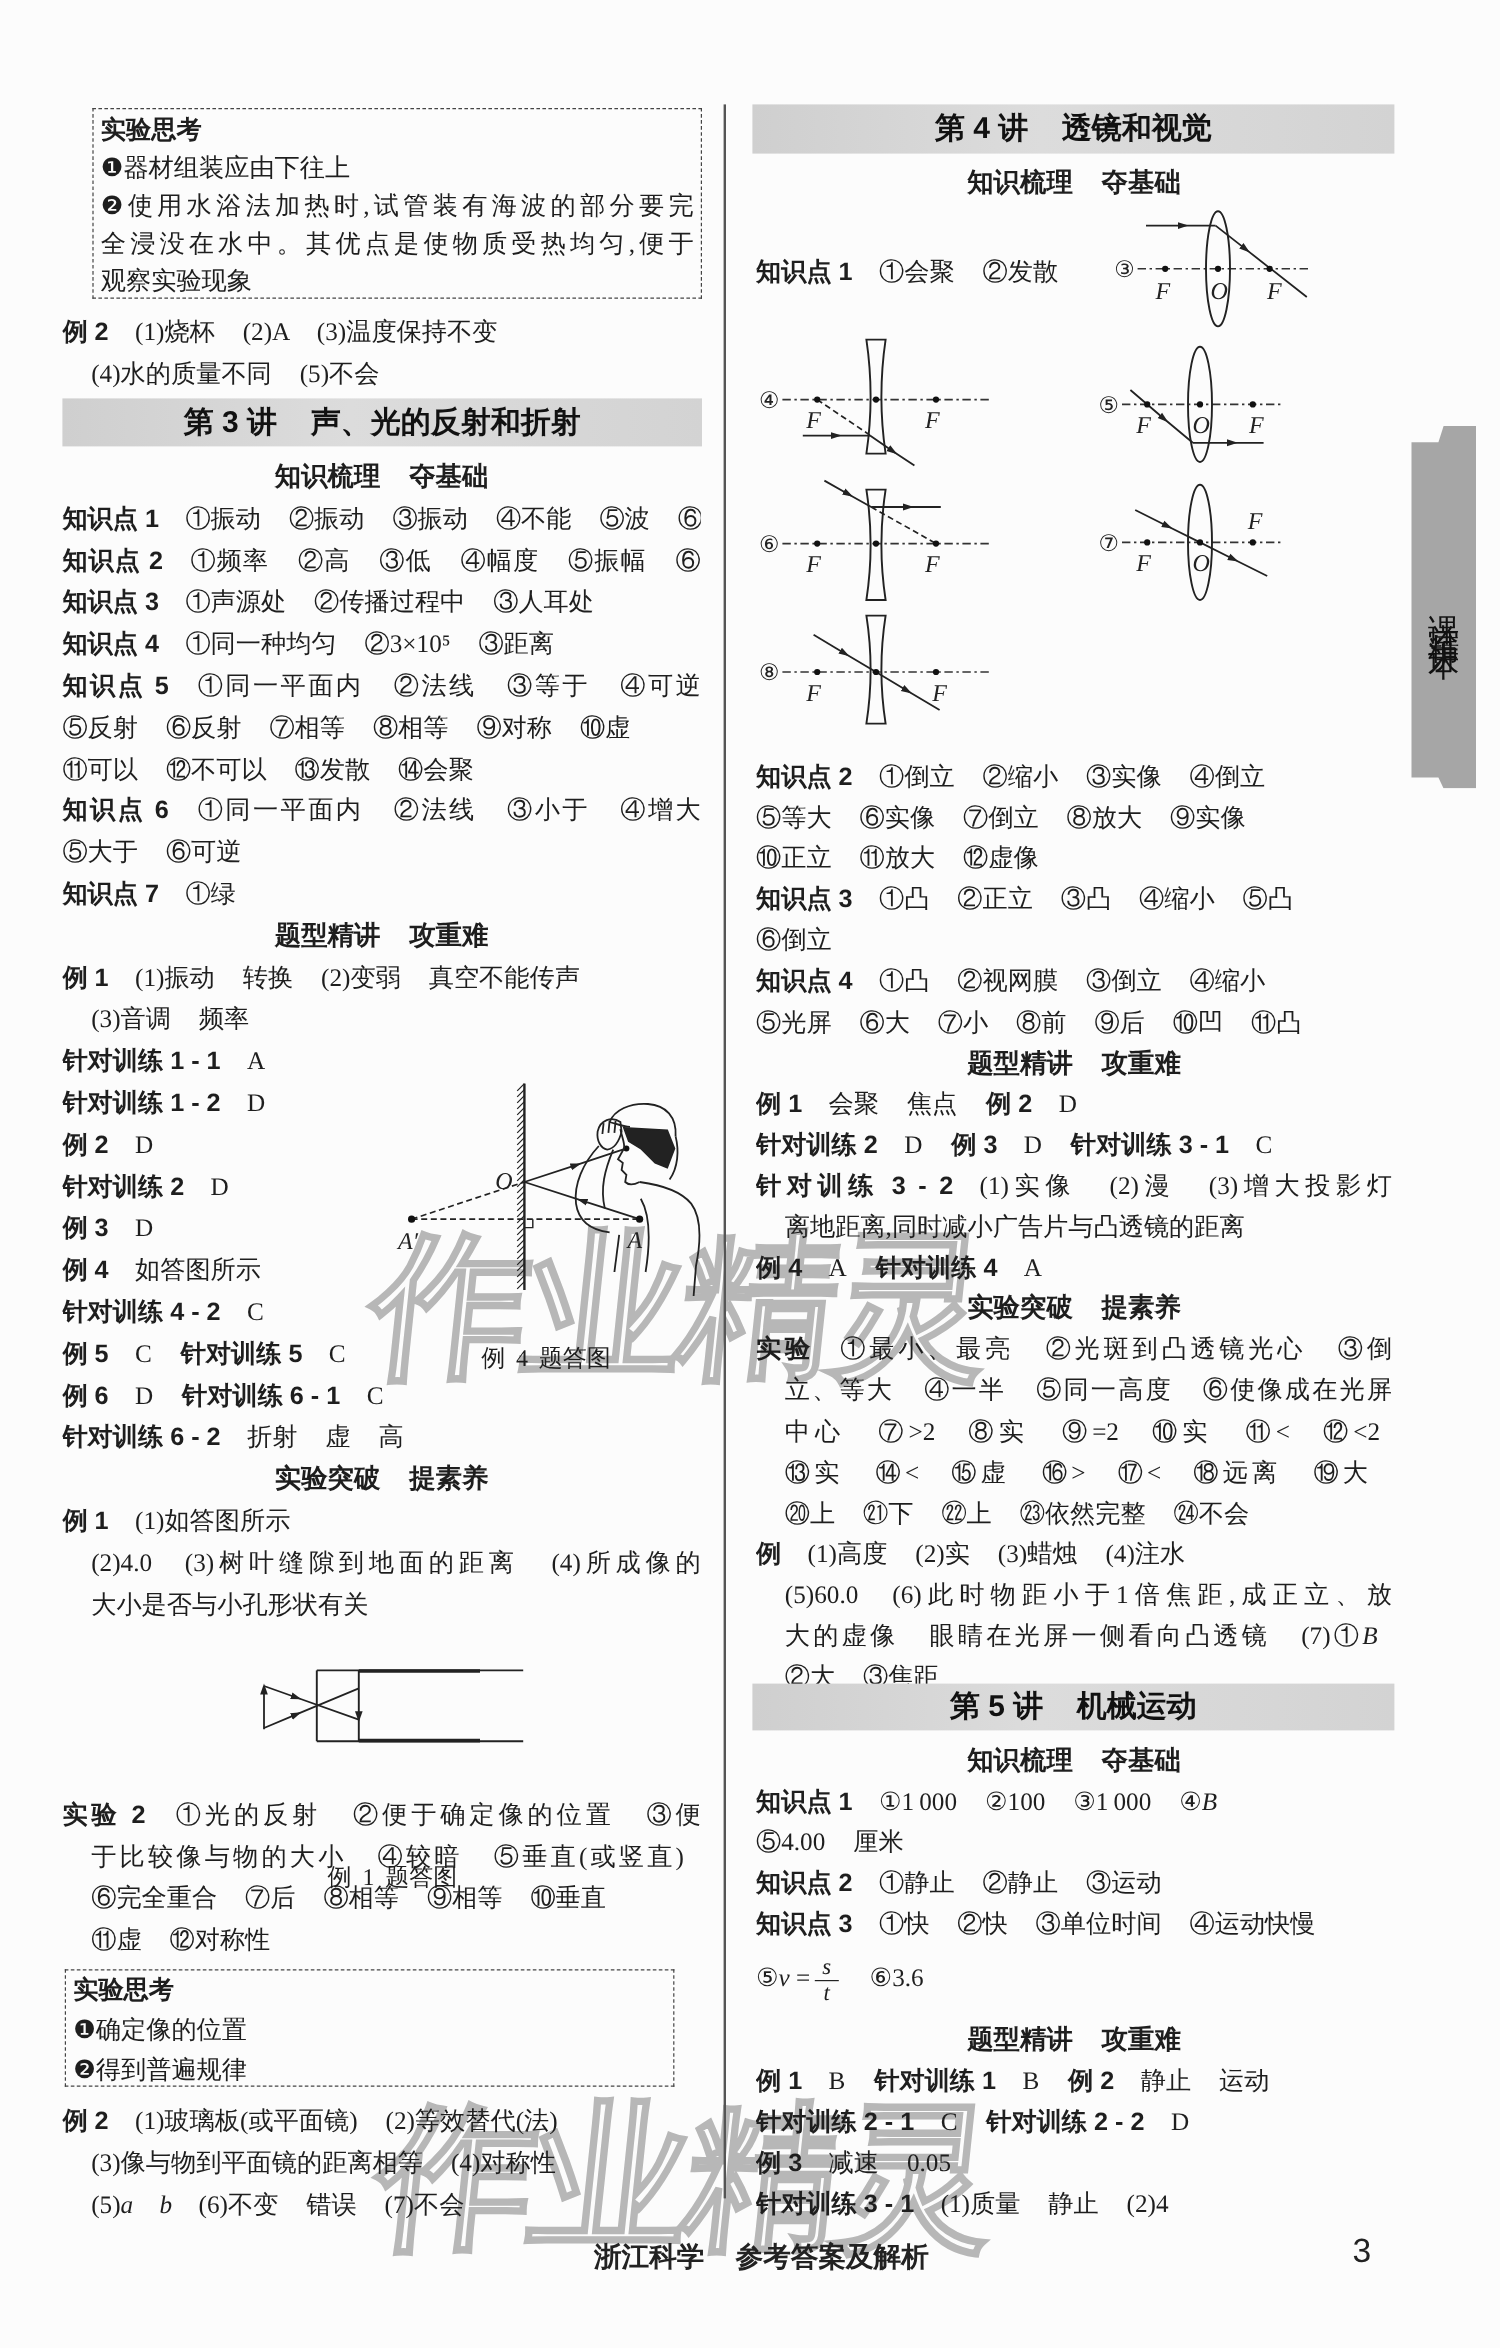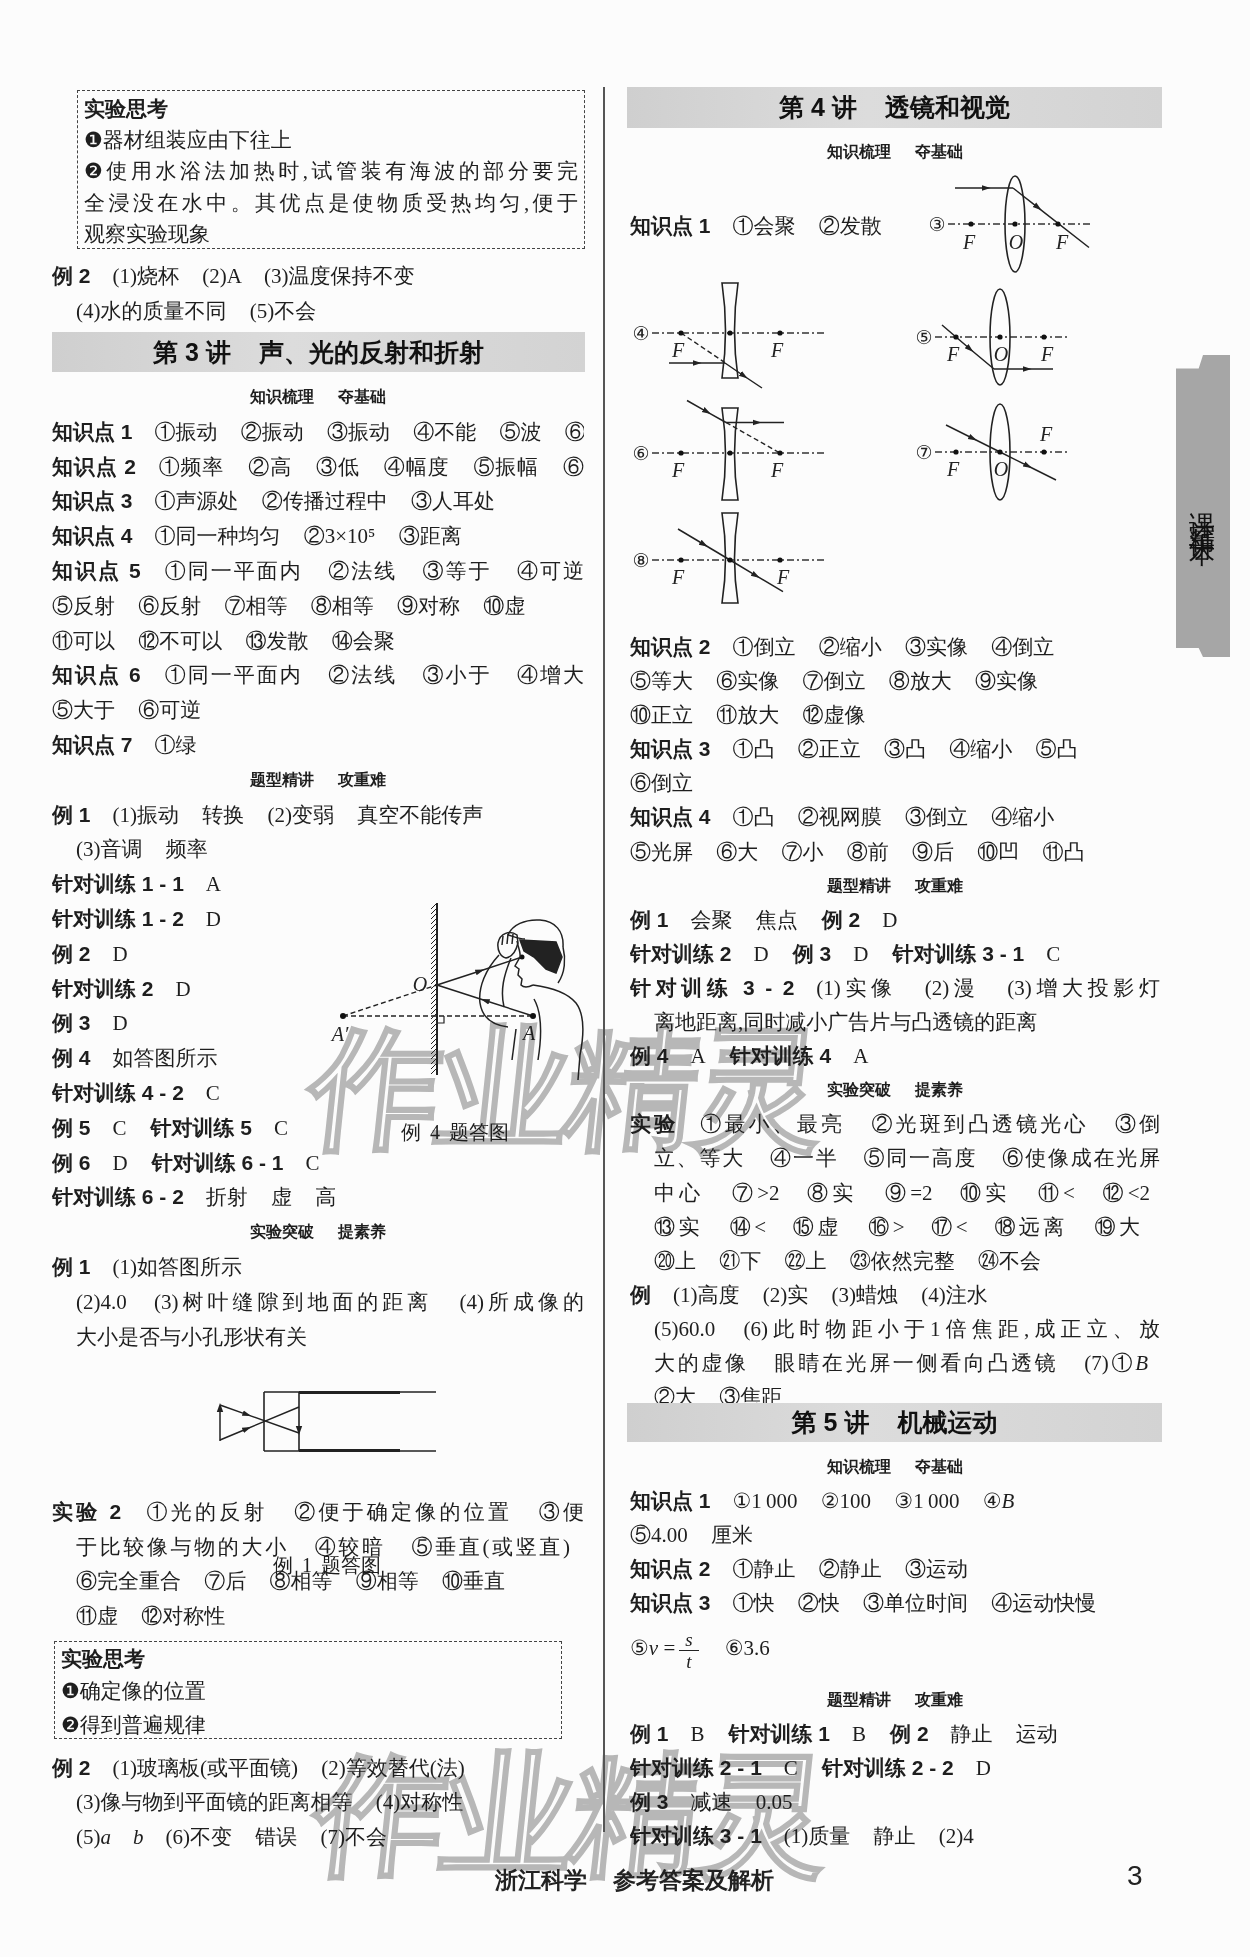--- a/index.html
+++ b/index.html
@@ -14,21 +14,21 @@
   .block { position: absolute; }
   .line { height: var(--lh); line-height: var(--lh); white-space: nowrap; overflow: hidden; }
   .ind { padding-left: 24px; }
   .j { white-space: normal; text-align: justify; text-align-last: justify; }
   .lb { font-family: "Liberation Sans", "DejaVu Sans", sans-serif; font-weight: bold; margin-right: 22px; word-spacing: 0; }
   .tx { word-spacing: 18px; }
   .tx + .lb { margin-left: 24px; }
   .it { font-style: italic; }
   .gap { display: inline-block; width: 22px; }
 
-  .sh { text-align: center; font-family: "Liberation Sans", "DejaVu Sans", sans-serif; font-weight: bold; font-size: 16px; }
+  .sh { text-align: center; font-family: "Liberation Sans", "DejaVu Sans", sans-serif; font-weight: bold; font-size: 22px; }
   .sh span + span { margin-left: 24px; }
 
   .banner {
     position: absolute; text-align: center; color: #111;
     background: linear-gradient(90deg, #cfcfcf 0%, #dcdcdc 45%, #d3d3d3 100%);
     font-family: "Liberation Sans", "DejaVu Sans", sans-serif; font-weight: bold; font-size: 25px;
   }
   .banner .bn { margin-right: 28px; }
 
   .think-box { position: absolute; border: 1.6px dashed #444; box-sizing: border-box; }

